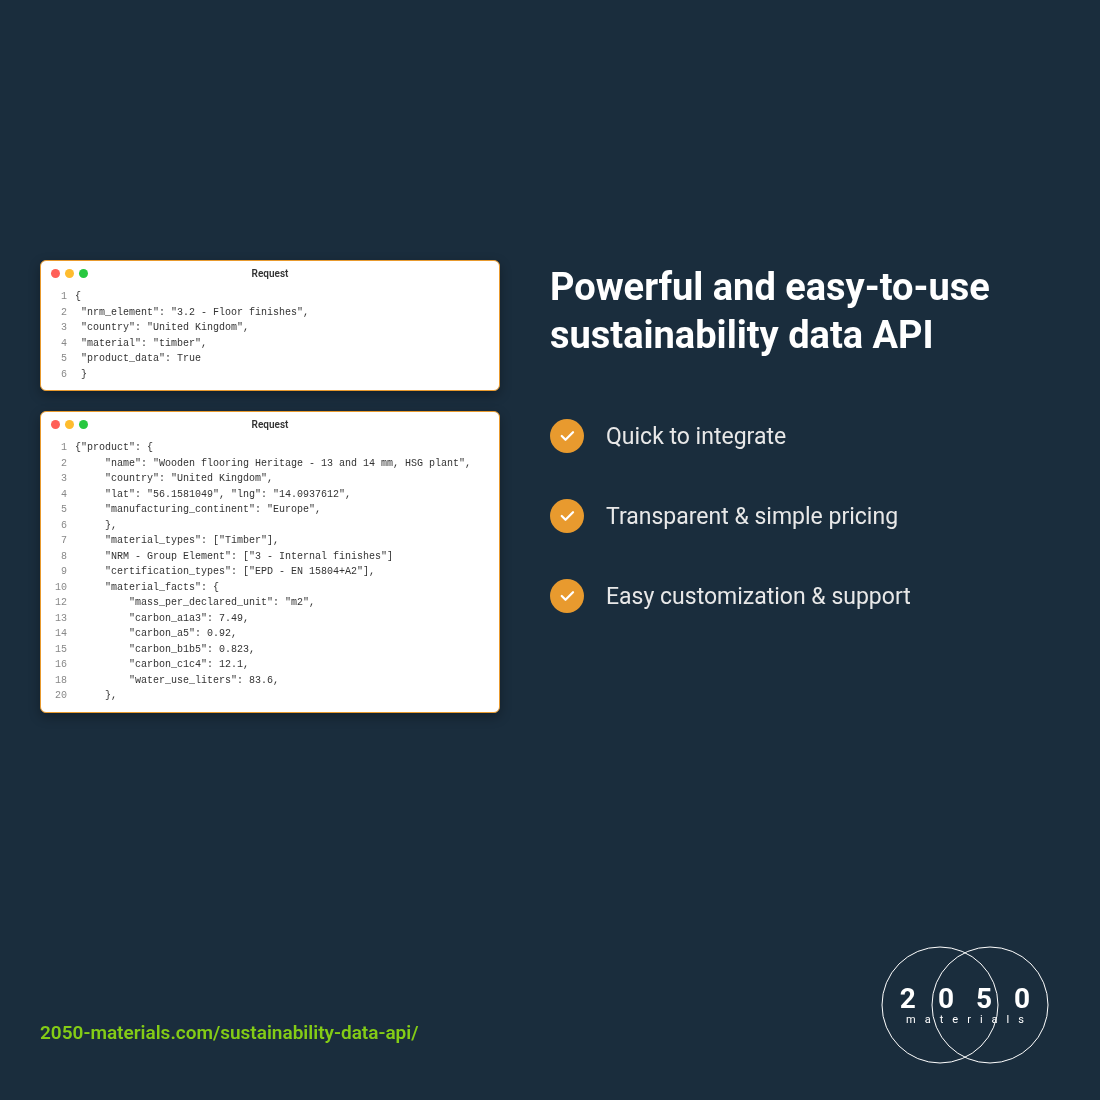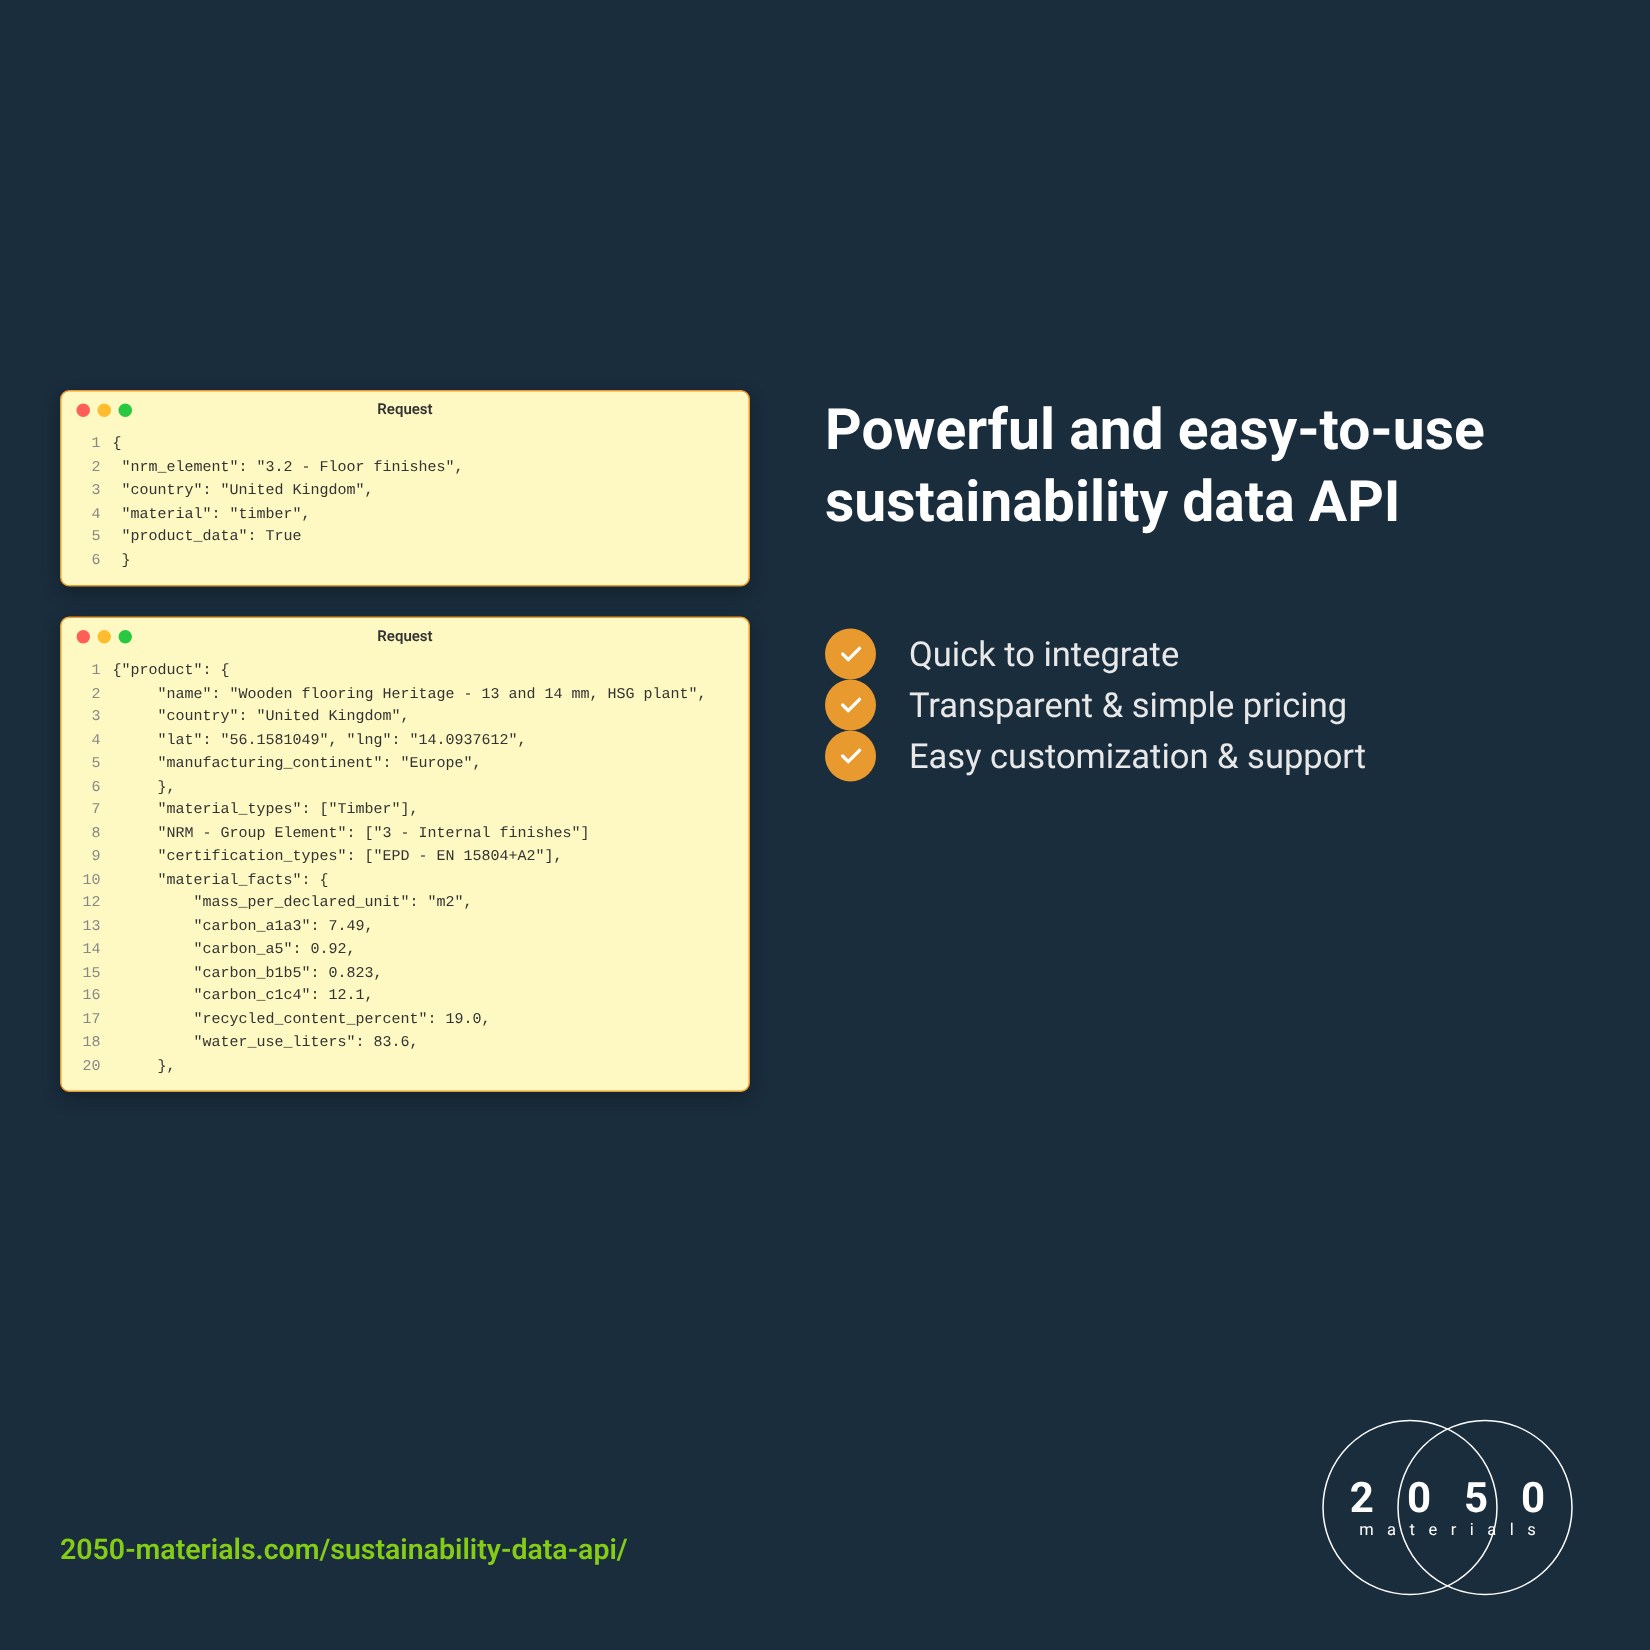--- a/index.html
+++ b/index.html
@@ -16,21 +16,21 @@
     padding: 260px 50px 0 40px;
     gap: 50px;
   }
   .left {
     flex: 0 0 460px;
     display: flex;
     flex-direction: column;
     gap: 20px;
   }
   .window {
-    background: #fef9c3;
+    background: #ffffff;
     border: 1px solid #e89a2e;
     border-radius: 6px;
     box-shadow: 0 4px 12px rgba(0,0,0,0.3);
     overflow: hidden;
   }
   .titlebar {
     height: 24px;
     display: flex;
     align-items: center;
     padding: 0 10px;
@@ -85,20 +85,21 @@
   }
   .headline {
     font-size: 38px;
     font-weight: 700;
     line-height: 1.25;
     margin-bottom: 60px;
   }
   .features {
     display: flex;
     flex-direction: column;
+    gap: 46px;
     margin-top: 41px;
   }
   .feature {
     display: flex;
     align-items: center;
     gap: 22px;
   }
   .check-badge {
     width: 34px;
     height: 34px;
@@ -260,24 +261,20 @@
             <span class="ln">14</span>
             <span class="lc">         "carbon_a5": 0.92,</span>
           </div>
           <div class="code-line">
             <span class="ln">15</span>
             <span class="lc">         "carbon_b1b5": 0.823,</span>
           </div>
           <div class="code-line">
             <span class="ln">16</span>
             <span class="lc">         "carbon_c1c4": 12.1,</span>
-          </div>
-          <div class="code-line">
-            <span class="ln">17</span>
-            <span class="lc">         "recycled_content_percent": 19.0,</span>
           </div>
           <div class="code-line">
             <span class="ln">18</span>
             <span class="lc">         "water_use_liters": 83.6,</span>
           </div>
           <div class="code-line">
             <span class="ln">20</span>
             <span class="lc">     },</span>
           </div>
         </div>

